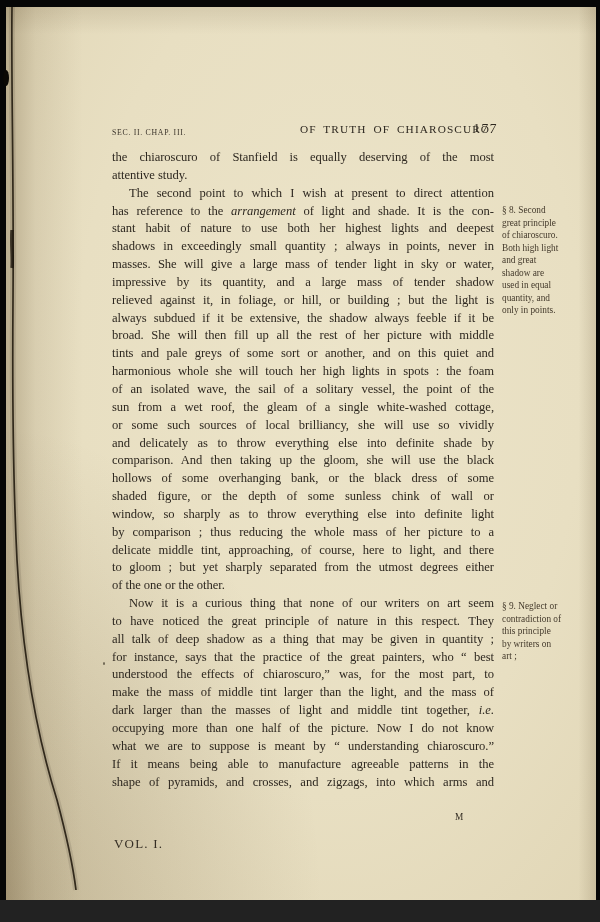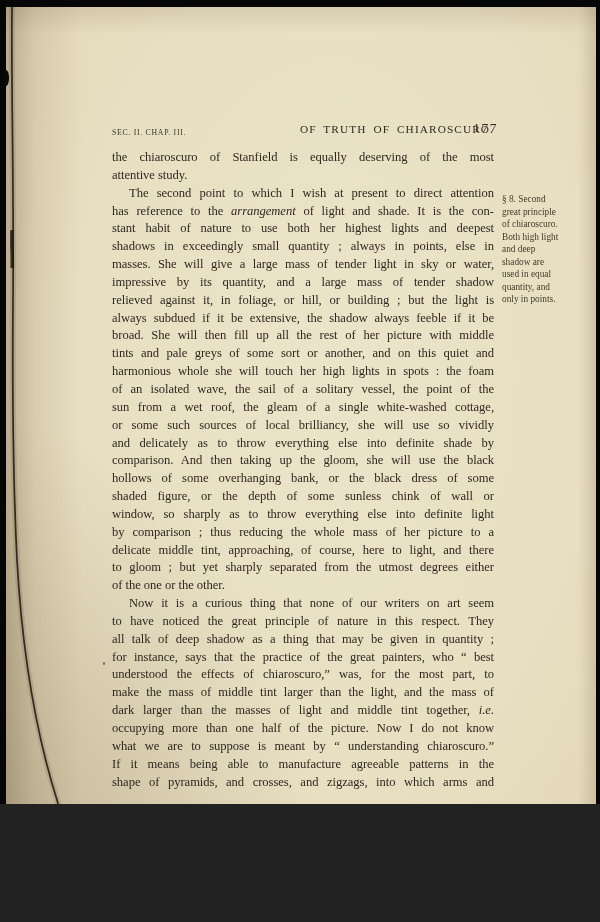--- a/index.html
+++ b/index.html
@@ -1,17 +1,17 @@
 <!DOCTYPE html>
 <html><head>
 <meta charset="utf-8">
 <style>
   html,body { margin:0; padding:0; background:#222; }
   .scan {
-    position:relative; width:600px; height:804px;
+    position:relative; width:600px; height:900px;
     background:#060606; overflow:hidden;
     font-family:"Liberation Serif","DejaVu Serif",serif;
   }
   .page {
     position:absolute; left:6px; top:7px; width:590px; height:908px;
     background:
       linear-gradient(90deg, rgba(92,72,40,.30) 0%, rgba(92,72,40,.10) 5%, rgba(92,72,40,0) 13%),
       linear-gradient(270deg, rgba(80,60,30,.16) 0%, rgba(80,60,30,0) 3%),
       linear-gradient(180deg, rgba(80,60,30,.12) 0%, rgba(80,60,30,0) 3%),
       radial-gradient(ellipse at 0% 100%, rgba(80,60,30,.22) 0%, rgba(80,60,30,0) 38%),
@@ -43,21 +43,21 @@
   .para.short-last .line:last-child { text-align-last:left; }
   .para.indent .line:first-child { text-indent:17px; }
   .line i { }
 
   
   .sidenote {
     position:absolute; left:496px; width:68px;
     font-size:9.3px; color:#43392b;
   }
   .sidenote .line { line-height:12.55px; text-align:left; text-align-last:left; }
-  .sidenote-1 { top:186px;font-family:Liberation Serif, serif; }
+  .sidenote-1 { top:197px;font-family:Liberation Serif, serif; }
   .sidenote-2 { top:593px; }
 
   
   .footer-volume {
     position:absolute; left:108px; top:804px;
     font-size:13px; letter-spacing:1.2px; color:#352e24;margin-top:25px;
   }
   .footer-signature {
     position:absolute; left:449px; top:805px;
     font-size:9.3px; letter-spacing:.5px; color:#352e24;
@@ -85,21 +85,21 @@
 
     <div class="body-block">
       <div class="para short-last">
           <div class="line"><span>the chiaroscuro of Stanfield is equally deserving of the most</span></div>
           <div class="line"><span>attentive study.</span></div>
         </div>
       <div class="para indent short-last">
           <div class="line"><span>The second point to which I wish at present to direct attention</span></div>
           <div class="line"><span>has reference to the </span><i>arrangement</i><span> of light and shade.  It is the con-</span></div>
           <div class="line"><span>stant habit of nature to use both her highest lights and deepest</span></div>
-          <div class="line"><span>shadows in exceedingly small quantity ; always in points, else in</span></div>
+          <div class="line"><span>shadows in exceedingly small quantity ; always in points, never in</span></div>
           <div class="line"><span>masses.  She will give a large mass of tender light in sky or water,</span></div>
           <div class="line"><span>impressive by its quantity, and a large mass of tender shadow</span></div>
           <div class="line"><span>relieved against it, in foliage, or hill, or building ; but the light is</span></div>
           <div class="line"><span>always subdued if it be extensive, the shadow always feeble if it be</span></div>
           <div class="line"><span>broad.  She will then fill up all the rest of her picture with middle</span></div>
           <div class="line"><span>tints and pale greys of some sort or another, and on this quiet and</span></div>
           <div class="line"><span>harmonious whole she will touch her high lights in spots : the foam</span></div>
           <div class="line"><span>of an isolated wave, the sail of a solitary vessel, the point of the</span></div>
           <div class="line"><span>sun from a wet roof, the gleam of a single white-washed cottage,</span></div>
           <div class="line"><span>or some such sources of local brilliancy, she will use so vividly</span></div>
@@ -126,25 +126,32 @@
           <div class="line"><span>If it means being able to manufacture agreeable patterns in the</span></div>
           <div class="line"><span>shape of pyramids, and crosses, and zigzags, into which arms and</span></div>
         </div>
     </div>
 
     <div class="sidenote sidenote-1">
         <div class="line"><span>§ 8. Second</span></div>
         <div class="line"><span>great principle</span></div>
         <div class="line"><span>of chiaroscuro.</span></div>
         <div class="line"><span>Both high light</span></div>
-        <div class="line"><span>and deep</span></div>
+        <div class="line"><span>and great</span></div>
         <div class="line"><span>shadow are</span></div>
         <div class="line"><span>used in equal</span></div>
         <div class="line"><span>quantity, and</span></div>
         <div class="line"><span>only in points.</span></div>
+      </div>
+    <div class="sidenote sidenote-2">
+        <div class="line"><span>§ 9. Neglect or</span></div>
+        <div class="line"><span>contradiction of</span></div>
+        <div class="line"><span>this principle</span></div>
+        <div class="line"><span>by writers on</span></div>
+        <div class="line"><span>art ;</span></div>
       </div>
 
     <div class="footer-volume">VOL. I.</div>
     <div class="footer-signature">M</div>
 
     <div class="margin-speck"></div>
   </div>
 
   <svg class="crease-svg" width="600" height="922" viewBox="0 0 600 922">
     <path d="M12,7 C11,80 14,180 13,300 C12,420 14,500 17,560 C22,650 35,730 57,800 C65,830 72,858 76,890" fill="none" stroke="#2a2115" stroke-width="6" opacity="0.12"></path>

